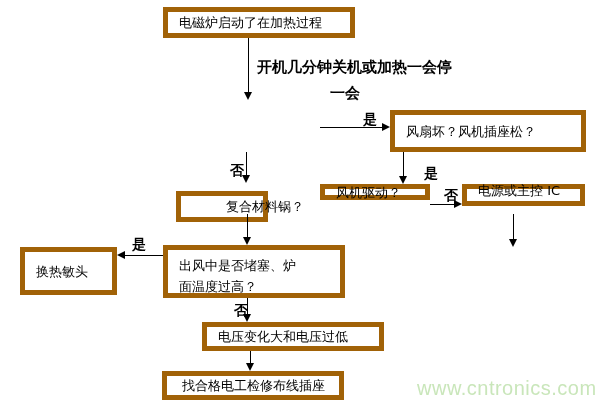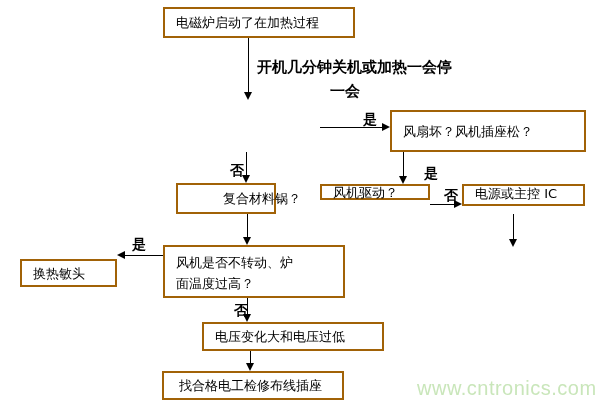--- a/index.html
+++ b/index.html
@@ -1,21 +1,21 @@
 <!DOCTYPE html>
 <html><head>
 <meta charset="utf-8">
 <style>
   html,body{margin:0;padding:0;background:#ffffff;}
   .stage{
     position:relative;width:602px;height:413px;background:#ffffff;
     font-family:"DejaVu Sans","Liberation Sans",sans-serif;color:#000;overflow:hidden;
   }
   .box{
-    position:absolute;border:2px solid #a16207;background:#fff;
+    position:absolute;border:5px solid #a16207;background:#fff;
     font-size:13px;box-sizing:border-box;padding:0 0 0 11px;
     display:flex;flex-direction:column;justify-content:center;
   }
   .box .ln{display:block;line-height:21px;white-space:nowrap;}
   .lbl{position:absolute;font-weight:bold;font-size:14px;line-height:14px;}
   .note{position:absolute;font-weight:bold;font-size:15px;line-height:16px;white-space:nowrap;}
   .vline{position:absolute;width:1px;background:#000;}
   .hline{position:absolute;height:1px;background:#000;}
   .arr-down{position:absolute;width:0;height:0;border-left:4px solid transparent;border-right:4px solid transparent;border-top:8px solid #000;}
   .arr-right{position:absolute;width:0;height:0;border-top:4px solid transparent;border-bottom:4px solid transparent;border-left:8px solid #000;}
@@ -24,23 +24,23 @@
     position:absolute;left:417px;top:377px;font-size:20px;letter-spacing:0.5px;
     color:#c9e6ba;font-family:"Liberation Sans",sans-serif;
   }
   
   #b-start{left:163px;top:7px;width:192px;height:31px;}
   #b-fanq{left:91px;top:100px;width:229px;height:52px;justify-content:flex-start;padding-top:5px;}
   #b-fanbad{left:390px;top:110px;width:196px;height:42px;}
   #b-fandrive{left:320px;top:184px;width:110px;height:16px;}
   #b-poweric{left:462px;top:184px;width:123px;height:22px;justify-content:flex-end;}
   #b-board{left:463px;top:247px;width:119px;height:31px;}
-  #b-composite{left:176px;top:183px;width:100px;height:31px;padding-left:45px;}
+  #b-composite{left:176px;top:191px;width:92px;height:31px;padding-left:45px;}
   #b-hotpot{left:163px;top:245px;width:182px;height:53px;justify-content:flex-start;padding-top:5px;}
-  #b-sensor{left:20px;top:247px;width:97px;height:28px;margin-top:12px;}
+  #b-sensor{left:20px;top:247px;width:97px;height:48px;}
   #b-voltage{left:162px;top:322px;width:182px;height:29px;margin-left:40px;}
   #b-elec{left:162px;top:371px;width:182px;height:29px;padding-left:15px;}
 </style>
 </head>
 <body>
 
 <div class="stage">
 
   <div class="box" id="b-start">
     <span class="ln">电磁炉启动了在加热过程</span>
@@ -58,38 +58,38 @@
   <div class="box" id="b-poweric">
     <span class="ln">电源或主控 IC</span>
   </div>
 
 
   <div class="box" id="b-composite">
     <span class="ln">复合材料锅？</span>
   </div>
 
   <div class="box" id="b-hotpot">
-    <span class="ln">风机是否不转动、炉</span>
+    <span class="ln">出风中是否堵塞、炉</span>
     <span class="ln">面温度过高？</span>
   </div>
 
   <div class="box" id="b-sensor">
     <span class="ln">换热敏头</span>
   </div>
 
   <div class="box" id="b-voltage">
     <span class="ln">电压变化大和电压过低</span>
   </div>
 
   <div class="box" id="b-elec">
     <span class="ln">找合格电工检修布线插座</span>
   </div>
 
   <div class="note" style="left:257px;top:59px;">开机几分钟关机或加热一会停</div>
-  <div class="note" style="left:330px;top:85px;font-family:Liberation Mono, monospace;">一会</div>
+  <div class="note" style="left:330px;top:85px;">一会</div>
 
   <div class="vline" style="left:248px;top:38px;height:54px;"></div>
   <div class="arr-down" style="left:244px;top:92px;"></div>
 
   <div class="hline" style="left:320px;top:127px;width:62px;"></div>
   <div class="arr-right" style="left:382px;top:123px;"></div>
   <div class="lbl" style="left:363px;top:112px;">是</div>
 
   <div class="vline" style="left:403px;top:152px;height:25px;"></div>
   <div class="arr-down" style="left:399px;top:176px;"></div>

